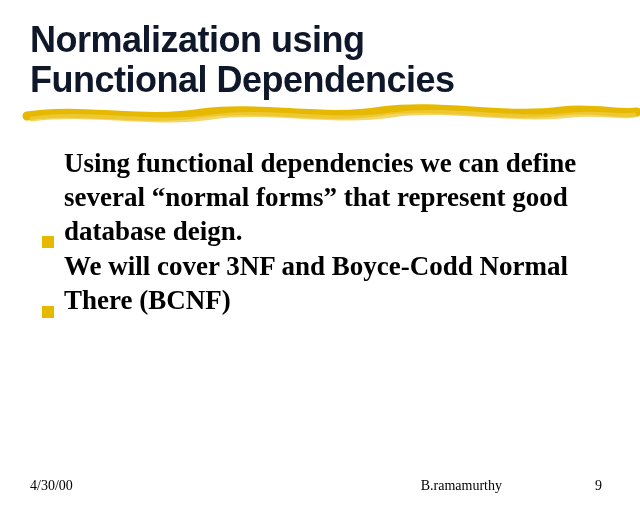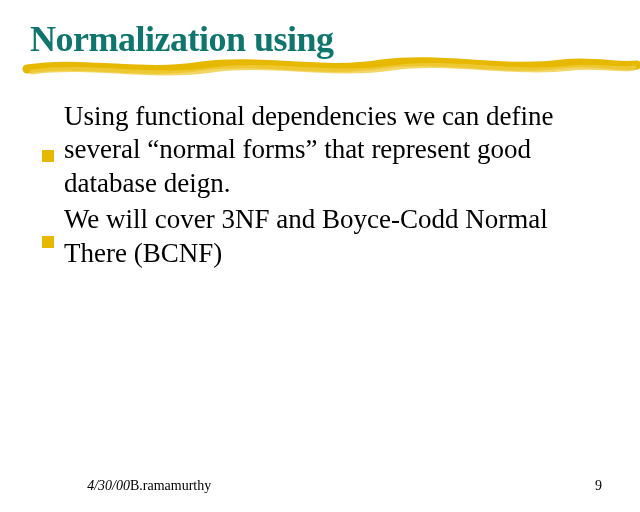--- a/index.html
+++ b/index.html
@@ -6,74 +6,76 @@
     html, body { width: 640px; height: 512px; background: #fff; }
     .slide {
       width: 640px;
       height: 512px;
       padding: 20px 30px 18px 30px;
       display: flex;
       flex-direction: column;
       font-family: "Times New Roman", Times, serif;
     }
     .title {
-      font-family: Liberation Serif, serif;
+      font-family: Liberation Sans, sans-serif;
       font-weight: 900;
       font-size: 36px;
       line-height: 1.1;
       letter-spacing: -0.5px;
-      color: #0f766e;
-      margin-bottom: 0;
+      color: #0f172a;
+      margin-bottom: 8px;
     }
     .underline-wrap {
       width: 100%;
       height: 26px;
       position: relative;
       margin-bottom: 14px;
     }
     .underline-wrap svg { position: absolute; left: -8px; top: -6px; }
     .bullets {
       flex: 1;
       padding-left: 12px;
     }
     .bullet {
       display: flex;
-      align-items: center;
+      align-items: flex-end;
       font-size: 27px;
       line-height: 1.25;
       color: #000;
       margin-bottom: 2px;
+      font-weight: bold;
     }
     .bullet .marker {
       width: 12px;
       height: 12px;
       background: #e6b800;
       margin-top: 11px;
       margin-right: 10px;
       flex: 0 0 auto;
     }
     .bullet .text { flex: 1; }
     .footer {
       display: flex;
       justify-content: space-between;
       align-items: flex-end;
       font-size: 14px;
       color: #000;
       padding: 0 8px 0 0;
     }
-    .footer .center { text-align: left; flex: 1; }
-    .footer .left { width: 100px; text-align: right; font-style: italic; }
+    .footer .center { text-align: right; flex: 1; }
+    .footer .left { width: 100px; text-align: left; }
     .footer .right { width: 100px; text-align: right; }
   </style>
 </head>
 <body>
 
 <div class="slide">
   <h1 class="title">
     <span>Normalization using</span><br>
+    <span>Functional Dependencies</span>
   </h1>
 
   <div class="underline-wrap">
     <svg width="620" height="30" viewBox="0 0 620 30">
       <path d="M5,15 C60,6 120,22 180,12 C240,4 300,20 360,10 C420,2 480,18 540,10 C570,6 600,14 615,11" stroke="#e6b800" stroke-width="9" fill="none" stroke-linecap="round"></path>
       <path d="M10,18 C70,10 130,25 190,16 C250,8 310,23 370,14 C430,6 490,21 550,14 C575,11 600,17 612,14" stroke="#f0cc40" stroke-width="5" fill="none" stroke-linecap="round" opacity="0.8"></path>
     </svg>
   </div>
 
   <div class="bullets">

